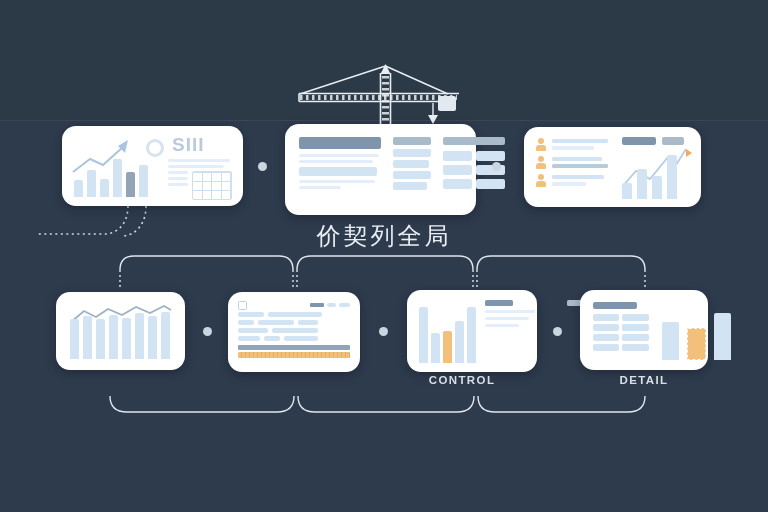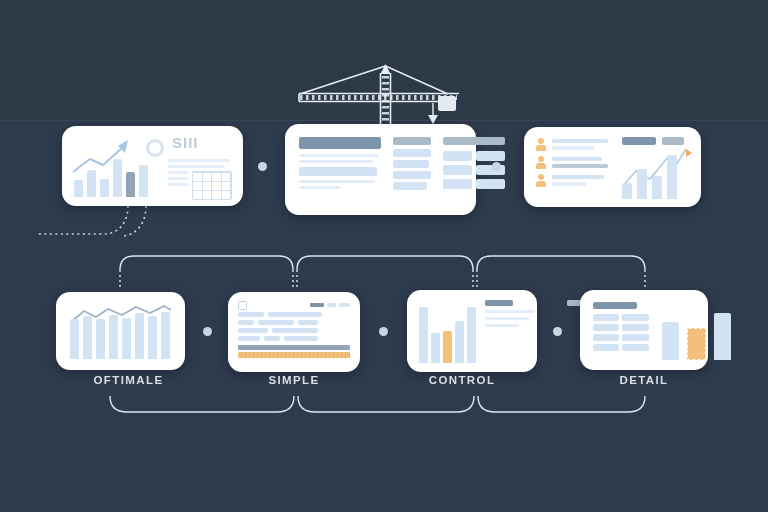--- a/index.html
+++ b/index.html
@@ -22,21 +22,21 @@
   .slate{background:var(--slate);}
   .slate-light{background:var(--slate_light);}
   .ln{border-radius:1.5px;}
   .bars{display:flex;align-items:flex-end;position:absolute;}
   .bars .bar{border-radius:2px 2px 0 0;flex:none;}
   .bar.dashed{border:1.5px dashed rgba(255,255,255,.9);}
   
   .t1-bars{left:12px;bottom:9px;gap:4px;}  .t1-bars .bar{width:9px;}
   .t1-trend{position:absolute;left:8px;top:8px;}
   .ring{position:absolute;left:84px;top:13px;width:12px;height:12px;border:3px solid #d7e3ef;border-radius:50%;}
-  .t1-logo{position:absolute;left:110px;top:8px;font-size:15px;font-weight:bold;color:#bccbdb;letter-spacing:1px;}
+  .t1-logo{position:absolute;left:110px;top:8px;font-size:19px;font-weight:bold;color:#bccbdb;letter-spacing:1px;}
   .t1-table{position:absolute;left:106px;top:33px;width:64px;}
   .t1-table .row{display:flex;gap:4px;margin-top:3px;}
   .leftcol .ln{margin-bottom:3px;}
   .grid-table{width:38px;height:27px;border:1px solid #cfdfee;border-radius:2px;
       background-image:repeating-linear-gradient(0deg,transparent 0 8px,#cfdfee 8px 9px),
                        repeating-linear-gradient(90deg,transparent 0 8.5px,#cfdfee 8.5px 9.5px);}
   
   .t2-cols{position:absolute;left:14px;top:13px;display:flex;gap:10px;}
   .t2-cols .col{display:flex;flex-direction:column;}
   
@@ -212,20 +212,21 @@
       <path d="M66,6 l6,4 -6,4 Z" fill="#f0a95e"></path>
     </svg>
     <div class="bars t3-bars">
         <div class="bar" style="height: 16px; background: rgb(210, 227, 243);"></div>
         <div class="bar" style="height: 30px; background: rgb(210, 227, 243);"></div>
         <div class="bar" style="height: 23px; background: rgb(210, 227, 243);"></div>
         <div class="bar" style="height: 44px; background: rgb(210, 227, 243);"></div>
       </div>
   </div>
 
+  <div class="title">价契列全局</div>
 
   <div class="card" style="left:56px;top:292px;width:129px;height:78px;">
     <svg class="b1-zig" width="102" height="22">
       <polyline points="1,18 14,7 26,13 38,5 52,11 66,3 80,9 94,2 101,6" fill="none" stroke="#9cb2c6" stroke-width="1.8"></polyline>
     </svg>
     <div class="bars b1-bars">
         <div class="bar" style="height: 40px; background: rgb(210, 227, 243);"></div>
         <div class="bar" style="height: 43px; background: rgb(210, 227, 243);"></div>
         <div class="bar" style="height: 40px; background: rgb(210, 227, 243);"></div>
         <div class="bar" style="height: 44px; background: rgb(210, 227, 243);"></div>
@@ -315,18 +316,16 @@
         <div class="blk" style="height:7px;"></div>
       </div>
     </div>
     <div class="bars b4-bars">
         <div class="bar" style="height: 38px; background: rgb(210, 227, 243);"></div>
         <div class="bar dashed" style="height: 30px; background: rgb(242, 192, 123);"></div>
         <div class="bar" style="height: 47px; background: rgb(210, 227, 243);"></div>
       </div>
   </div>
 
-  <div class="card-label" style="left:56px;width:145px;">OFTIMALE</div>
-  <div class="card-label" style="left:228px;width:132px;">SIMPLE</div>
   <div class="card-label" style="left:397px;width:130px;">CONTROL</div>
   <div class="card-label" style="left:580px;width:128px;">DETAIL</div>
 
 </div>
 
 </body></html>

